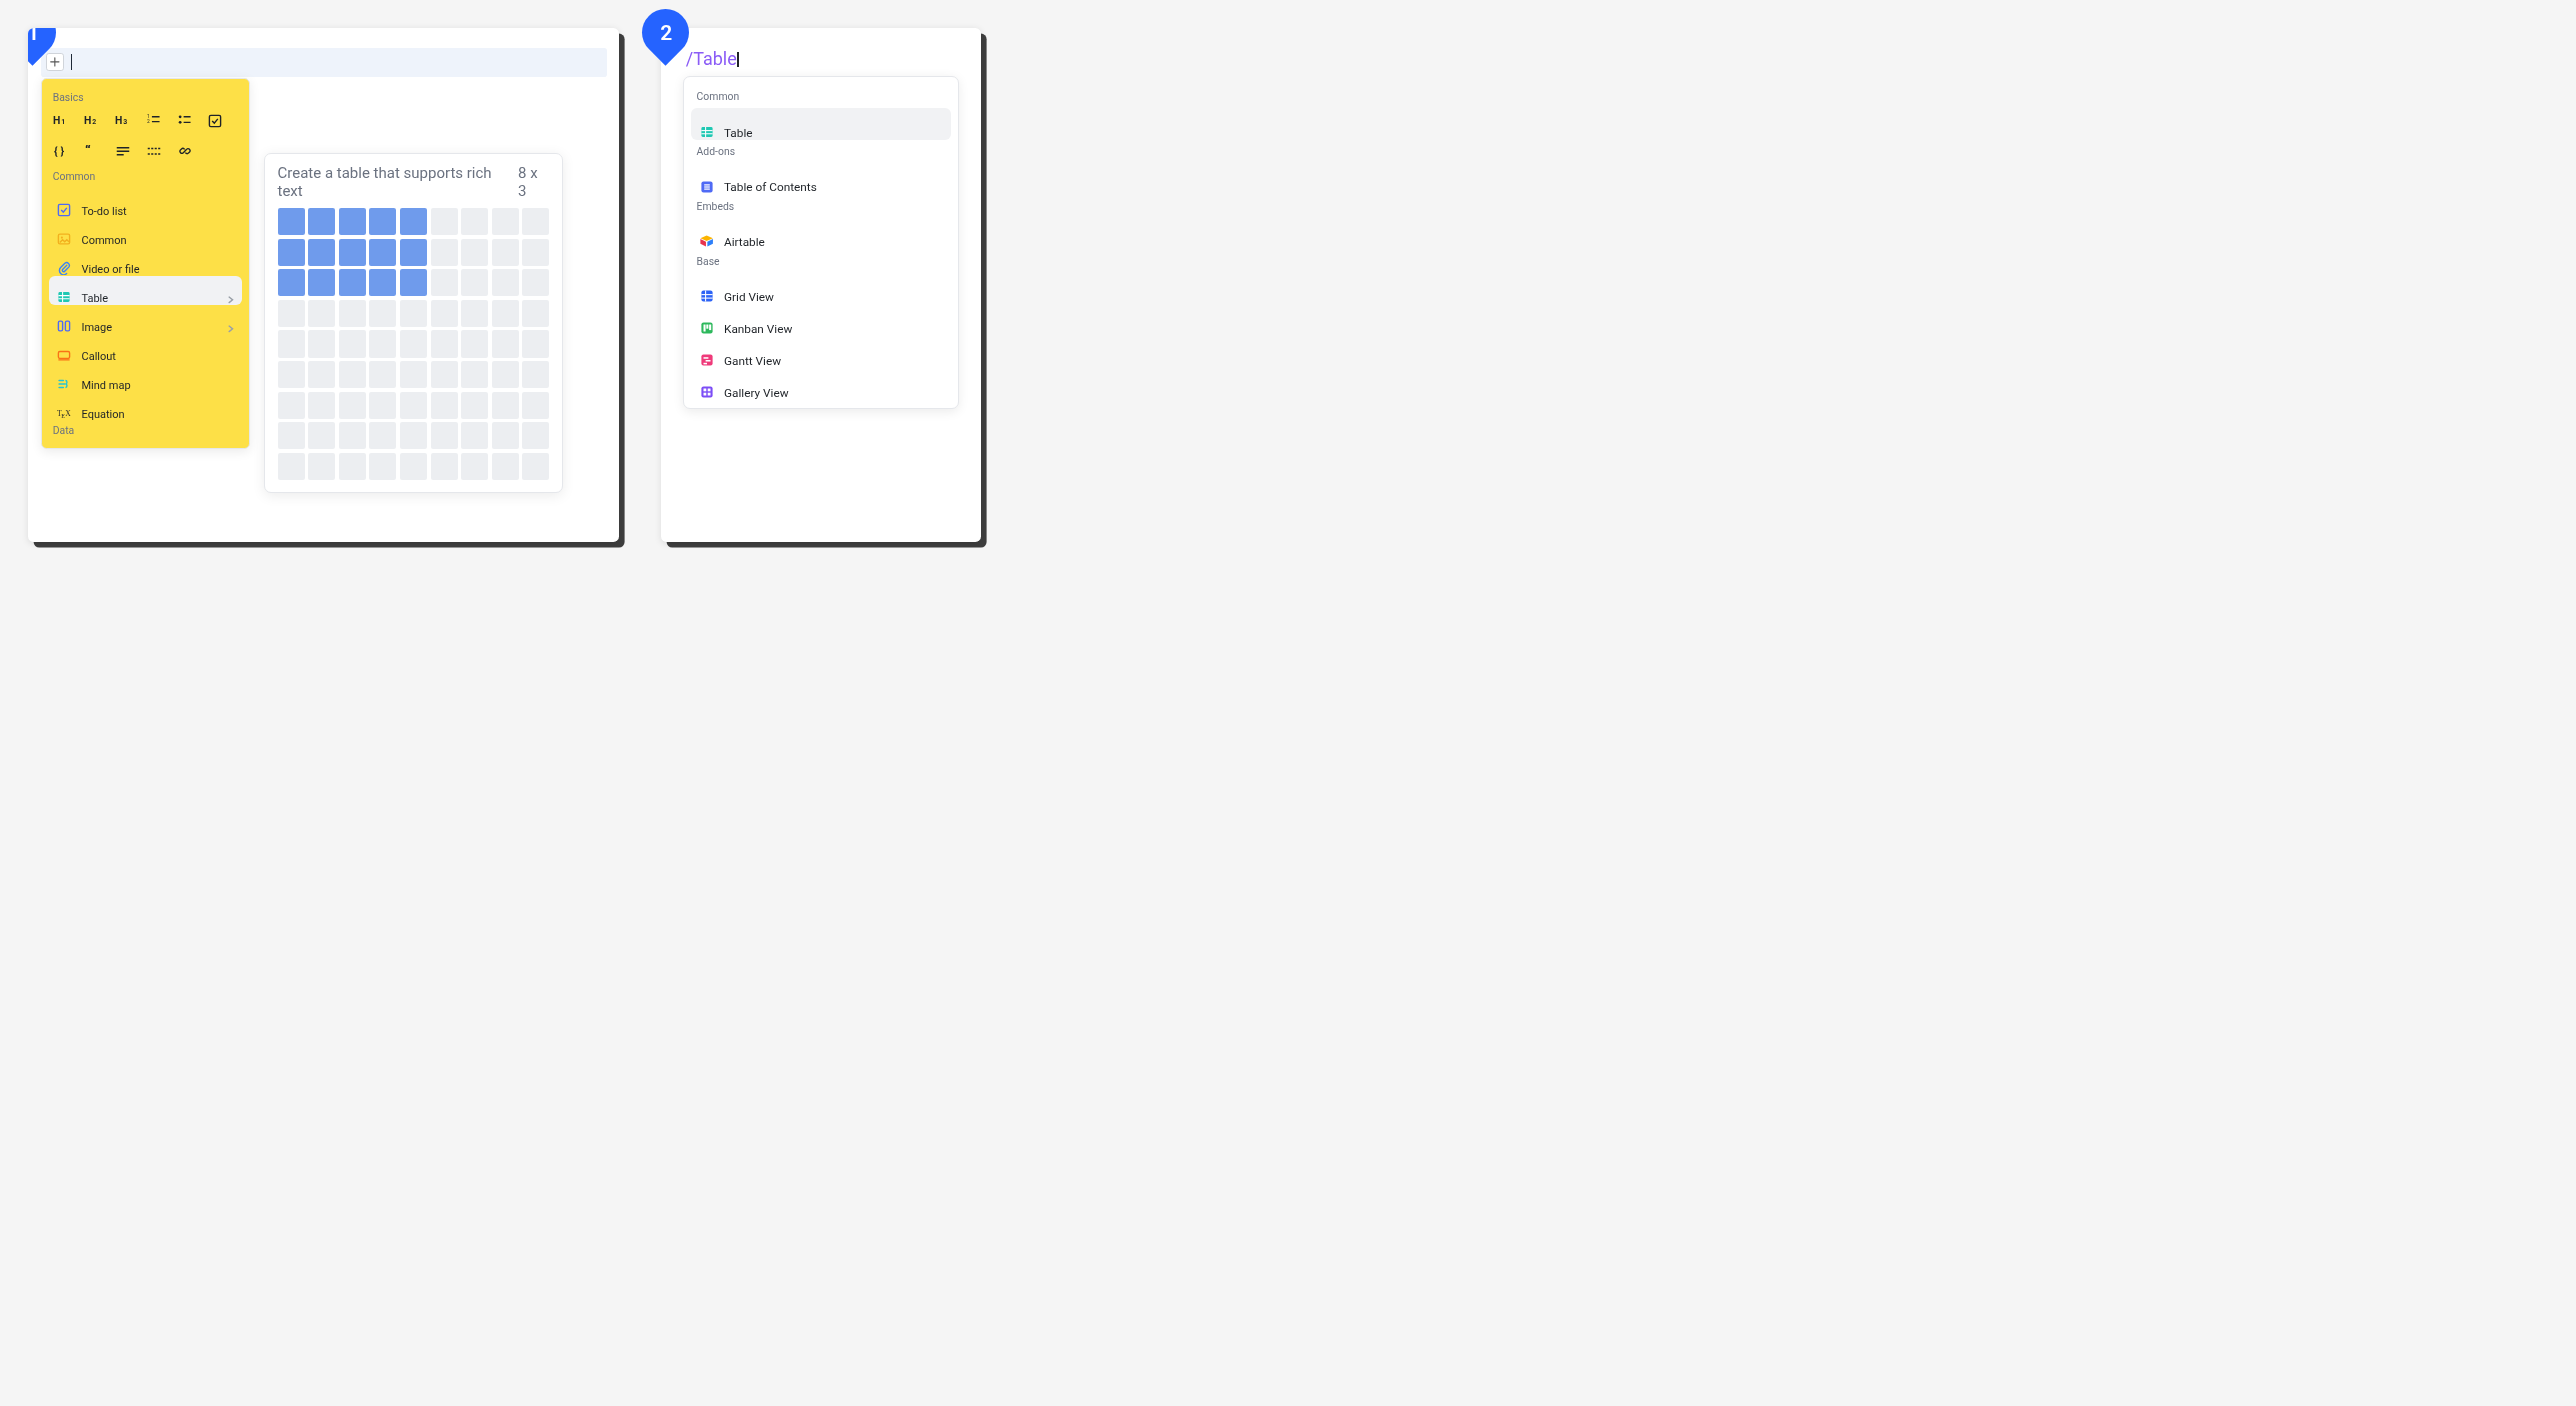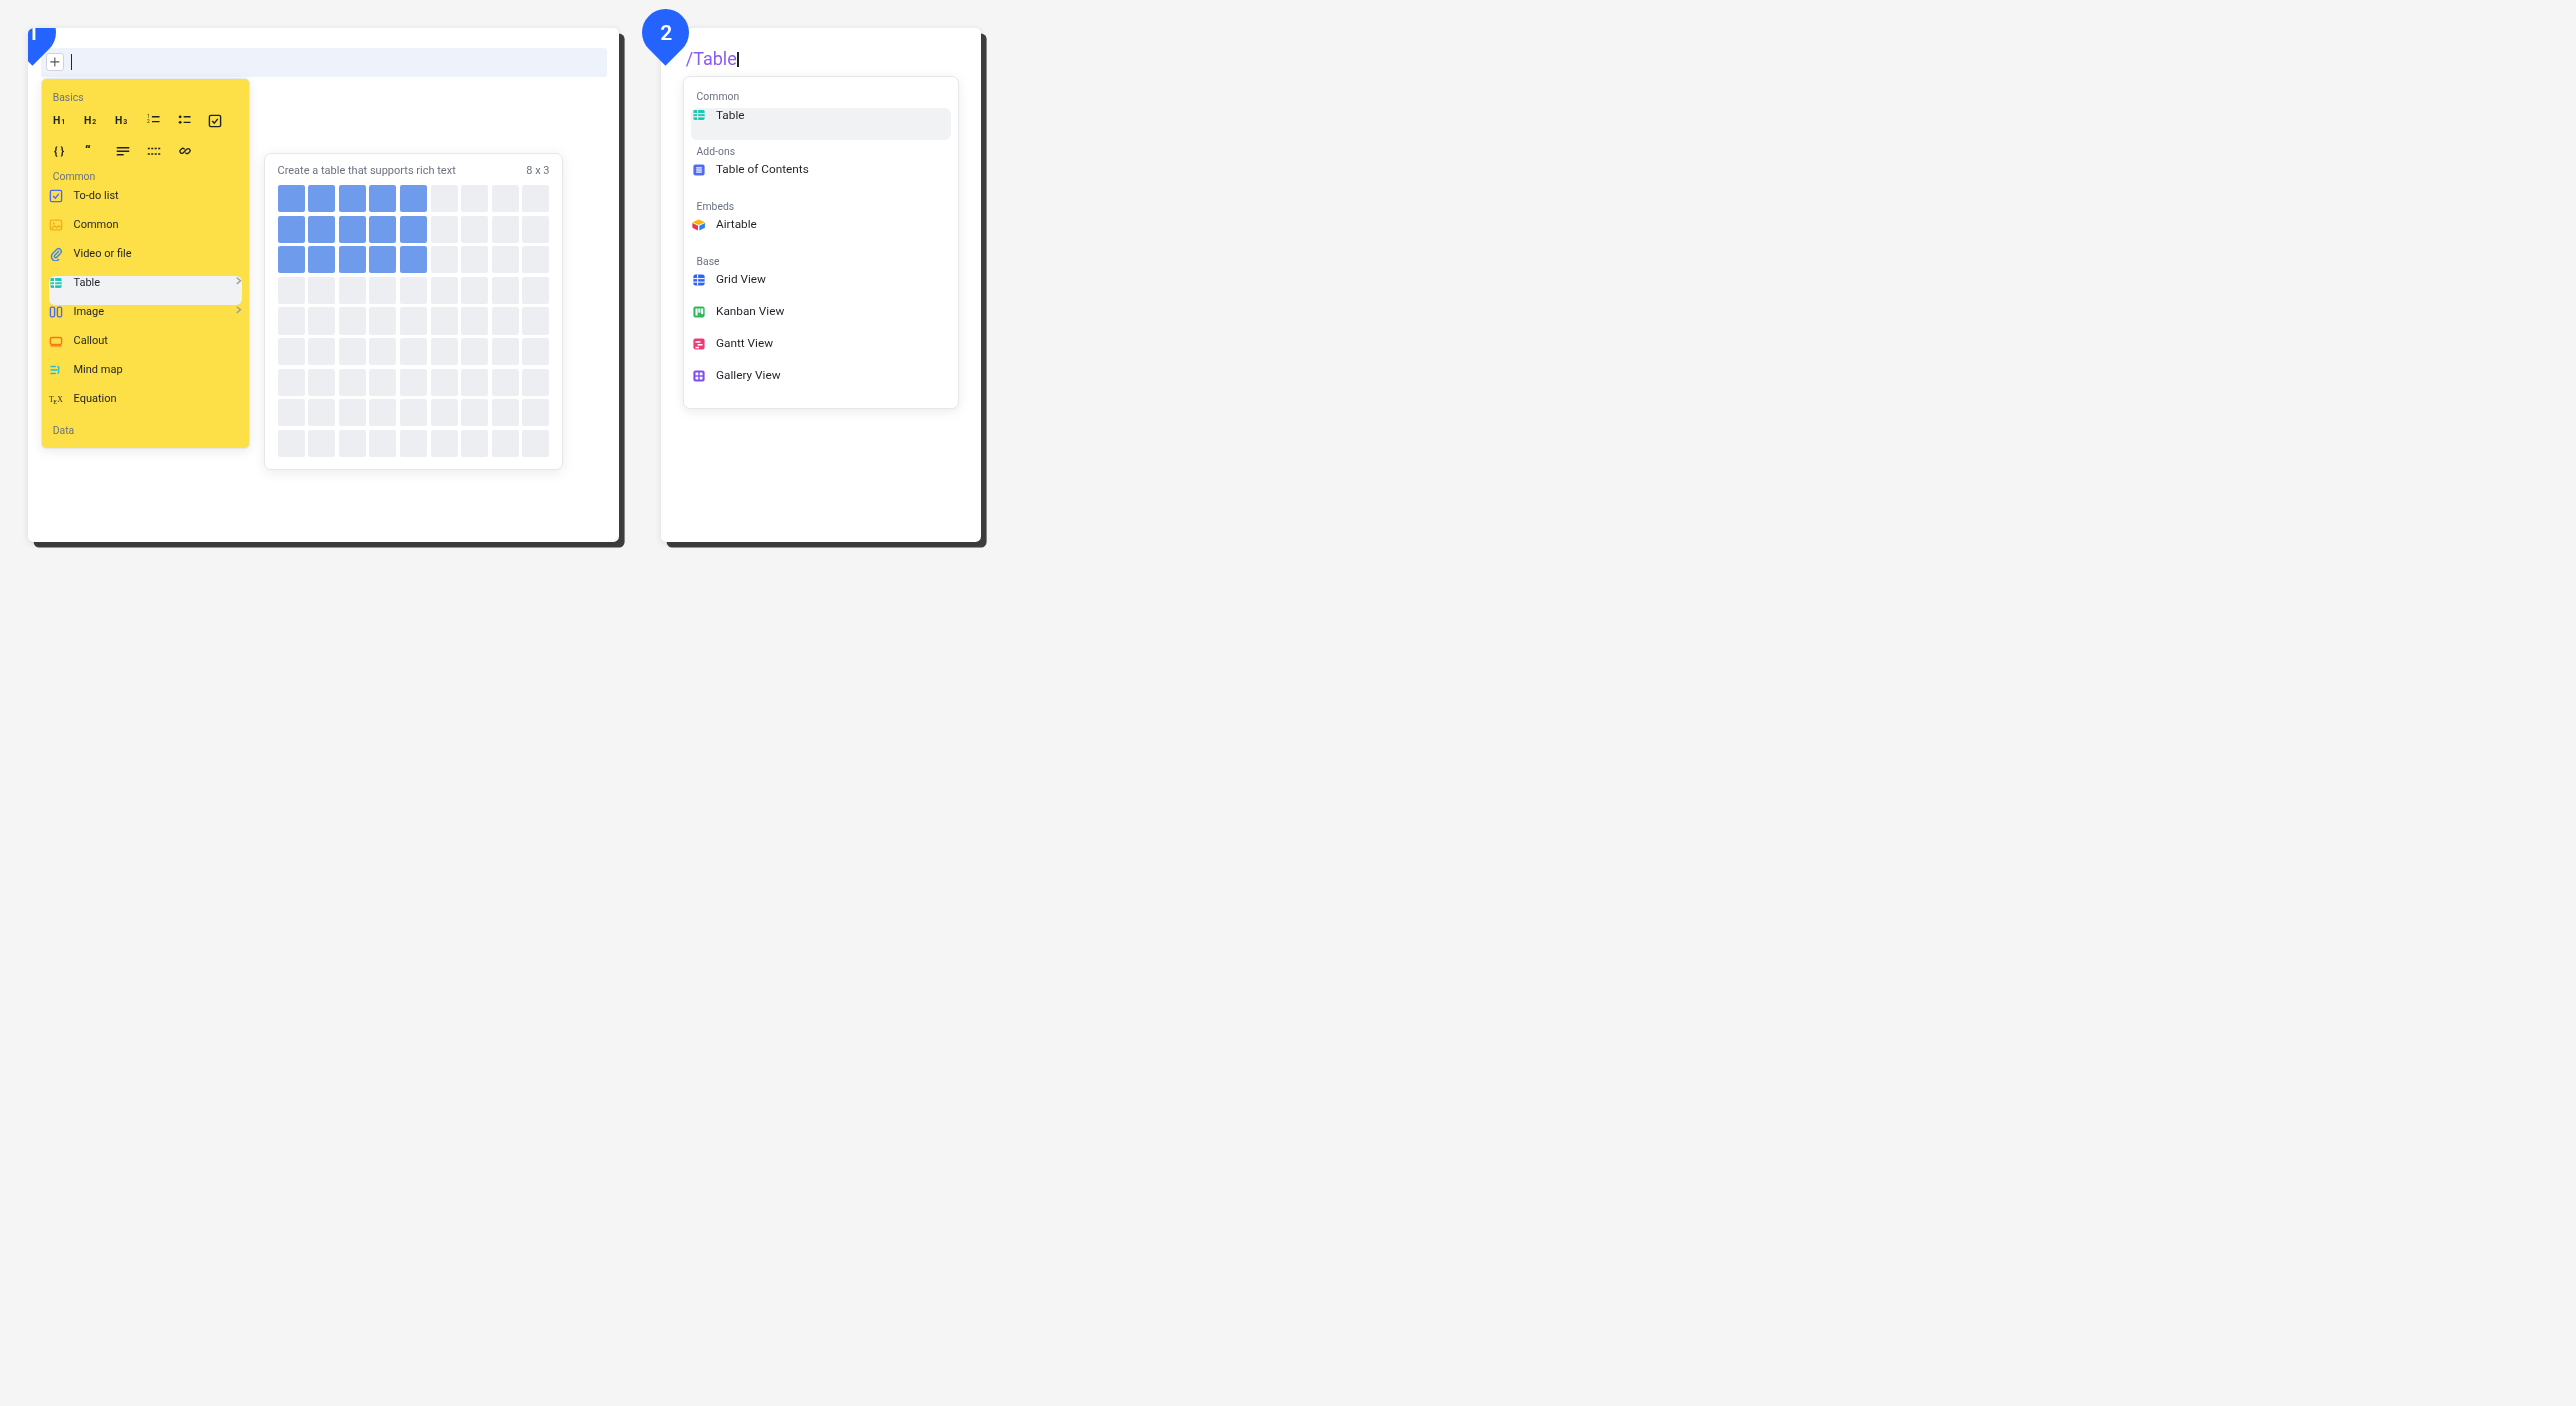--- a/index.html
+++ b/index.html
@@ -78,23 +78,23 @@
     gap: 9.7px;
     padding: 0 2.8px 5.6px 2.8px;
   }
   .basic-icon {
     width: 21px; height: 21px;
     display: flex; align-items: center; justify-content: center;
     cursor: pointer;
     color: #1f2328;
   }
   .menu-item {
-    display: flex; align-items: flex-start;
+    display: flex; align-items: flex-end;
     height: 29px;
-    padding: 0 0;
+    padding: 0 8px;
     border-radius: 6px;
     cursor: pointer;
     gap: 9.7px;
     color: #1f2328;
     font-size: 11px;
   }
   .menu-item.hovered { background: #f1f2f4; }
   .menu-item .mi-icon {
     width: 15.3px; height: 15.3px;
     display: flex; align-items: center; justify-content: center;
@@ -111,21 +111,21 @@
     top: 125px; left: 236px;
     width: 299px;
     background: #fff;
     border: 0.7px solid #e5e7eb;
     border-radius: 7px;
     box-shadow: 0 2.8px 12.5px rgba(0,0,0,0.08);
     padding: 9.7px 12.5px 12.5px 12.5px;
   }
   .size-picker-head {
     display: flex; justify-content: space-between;
-    color: #6b7280; font-size: 11px;
+    color: #6b7280; font-size: 15px;
     margin-bottom: 8.3px;
   }
   .grid-cells {
     display: grid;
     grid-template-columns: repeat(9, 1fr);
     gap: 3.5px;
   }
   .cell {
     aspect-ratio: 1/1;
     background: #eceef1;

